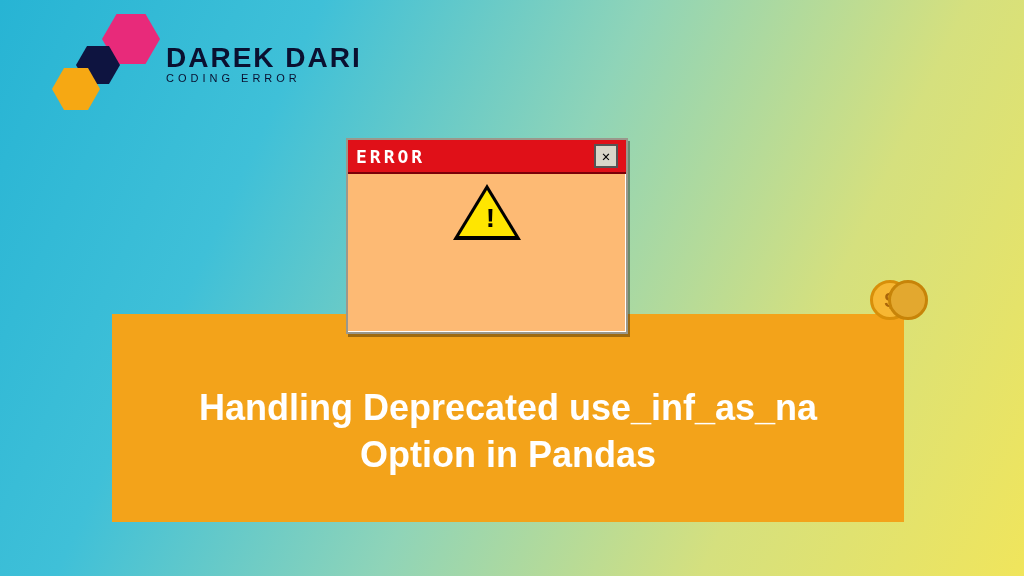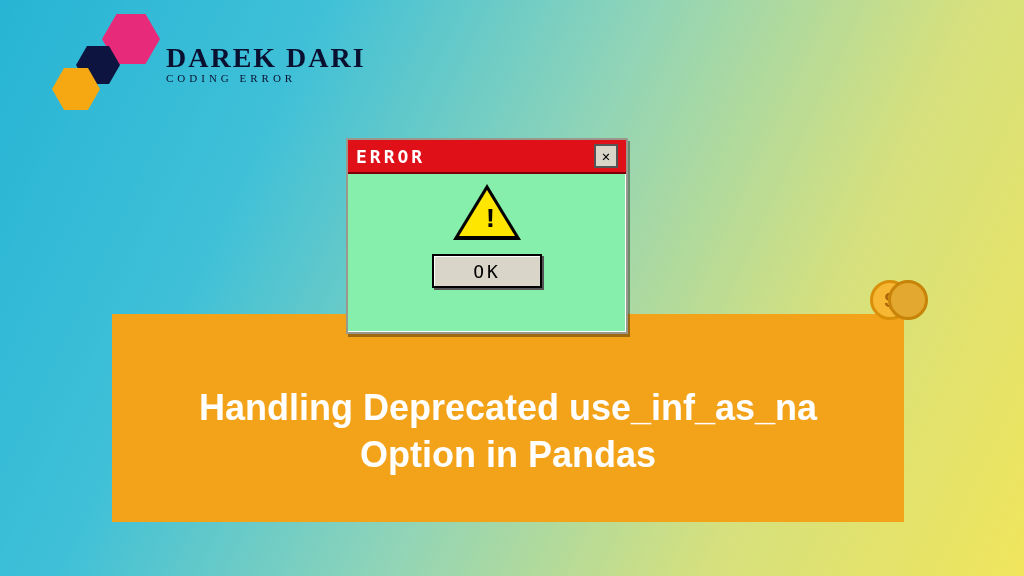--- a/index.html
+++ b/index.html
@@ -30,21 +30,20 @@
     width: 42px;
     height: 36px;
     clip-path: polygon(25% 0%, 75% 0%, 100% 50%, 75% 100%, 25% 100%, 0% 50%);
   }
   .hex.pink   { background:#e82a7a; left:50px; top:0; width:58px; height:50px; }
   .hex.navy   { background:#0e1440; left:24px; top:32px; width:44px; height:38px; }
   .hex.yellow { background:#f6a813; left:0;   top:54px; width:48px; height:42px; }
   .logo-text {
     margin-left: 4px;
     margin-top: 28px;
-    font-family: Liberation Serif, serif;
   }
   .logo-title {
     font-weight: 600;
     font-size: 28px;
     letter-spacing: 2px;
     color: #0a1030;
   }
   .logo-sub {
     font-size: 11px;
     letter-spacing: 4px;
@@ -74,21 +73,21 @@
     padding-top: 28px;
   }
 
   
   .dialog {
     position: absolute;
     left: 346px;
     top: 138px;
     width: 282px;
     height: 196px;
-    background: #86efac;
+    background: #fdba74;
     border: 2px solid #9a988c;
     box-shadow: 2px 3px 0 rgba(0,0,0,.35), -1px -1px 0 #fff inset;
     font-family: "Courier New", monospace;
   }
   .titlebar {
     height: 34px;
     background: #e01018;
     display: flex;
     align-items: center;
     justify-content: space-between;
@@ -212,15 +211,14 @@
   <div class="titlebar">
     <span class="titlebar-title">ERROR</span>
     <div class="close-btn">
       <span>✕</span>
     </div>
   </div>
   <div class="dialog-body">
     <div class="warn-tri">
       <span class="bang">!</span>
     </div>
-    <button class="ok-btn">OK</button>
   </div>
 </div>
 
 </body></html>

